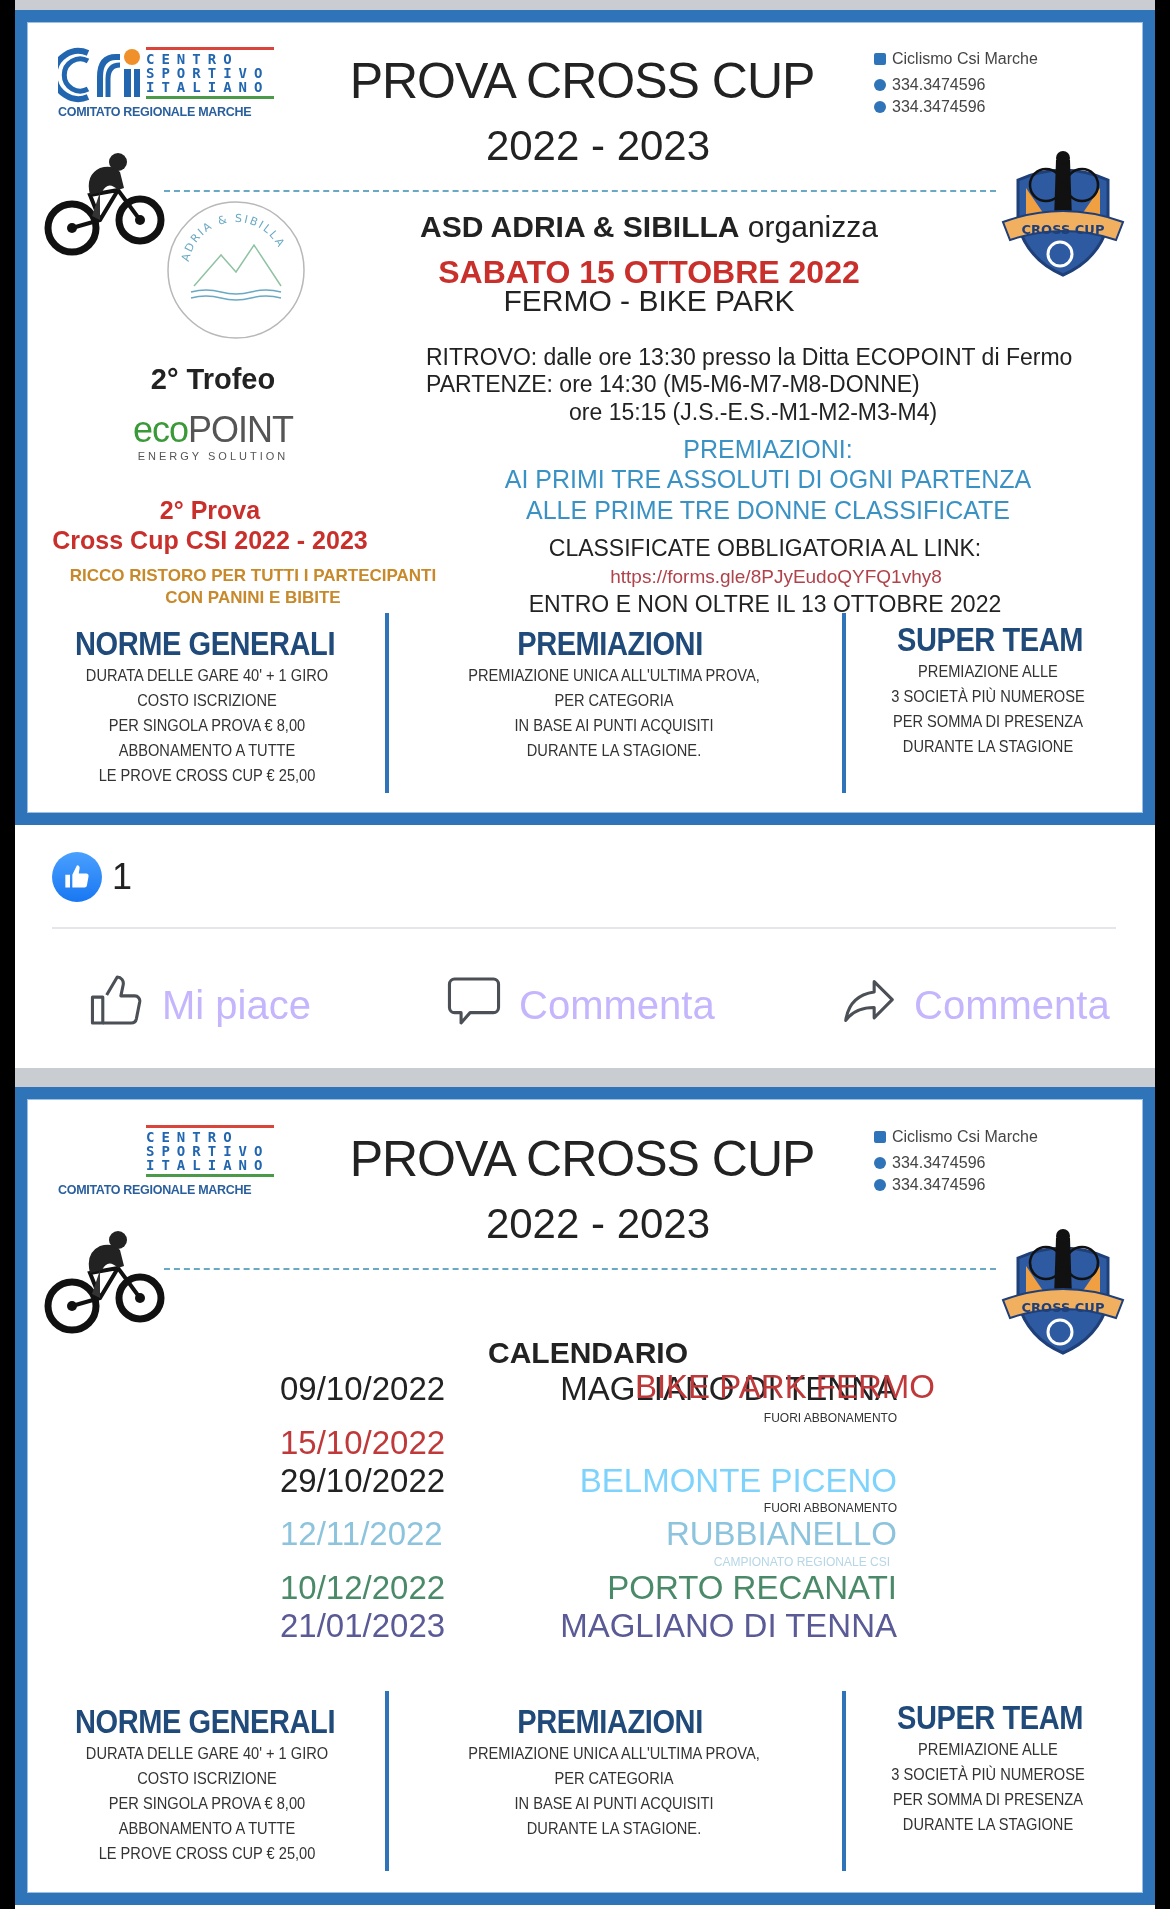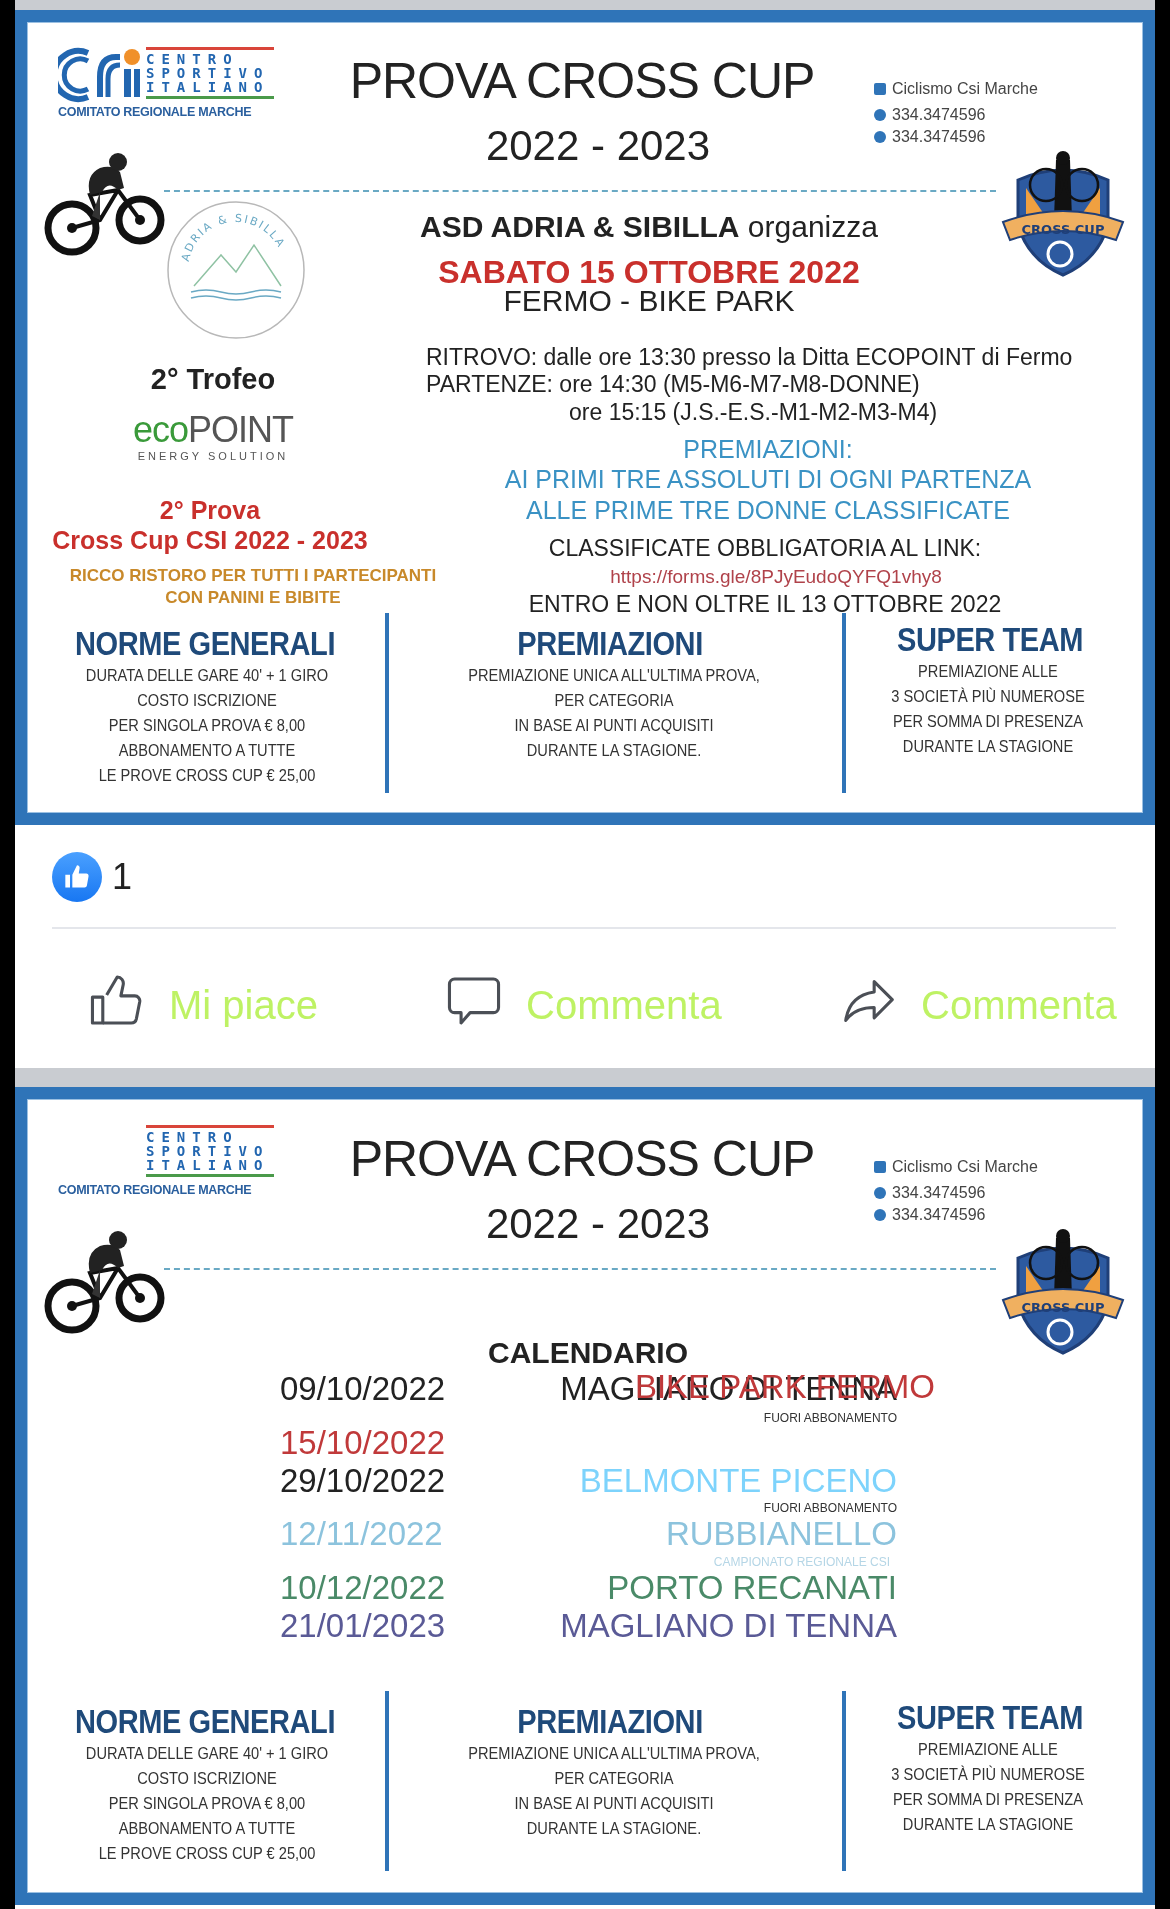--- a/index.html
+++ b/index.html
@@ -16,36 +16,36 @@
 
   
   .csi-logo { width: 220px; height: 75px; }
   .csi-words { position: absolute; left: 88px; top: 0; width: 128px; }
   .csi-bar-red { height: 3px; background: #d9453a; margin-bottom: 2px; }
   .csi-bar-green { height: 3px; background: #4a9a4a; margin-top: 2px; }
   .csi-word { font-family: "DejaVu Sans Mono", monospace; font-weight: bold; color: #2266b0; font-size: 14px; letter-spacing: 7px; line-height: 14px; }
   .csi-sub { position: absolute; left: 0; top: 58px; font-weight: bold; font-size: 12.5px; color: #2a5f9e; letter-spacing: -0.3px; white-space: nowrap; }
   .title-main { font-size: 50px; color: #222; letter-spacing: -1px; font-weight: normal; }
   .title-year { font-size: 42px; color: #222; }
-  .contact { font-size: 16px; color: #444; white-space: nowrap; margin-top: 30px; }
+  .contact { font-size: 16px; color: #444; white-space: nowrap; }
   .contact .ico { display: inline-block; width: 12px; height: 12px; border-radius: 50%; background: #2f74b8; margin-right: 6px; vertical-align: -1px; }
   .contact .ico.sq { border-radius: 2px; }
   .dash { border-top: 2px dashed #6aa9c4; height: 0; }
 
   .bold { font-weight: bold; }
   .red { color: #c9302c; margin-top: 8px; }
   .cyanblue { color: #3a92c4; }
   .orange { color: #c8892a; }
   .sec-head { font-size: 33px; font-weight: bold; color: #1f4a7a; letter-spacing: -0.5px; transform: translateX(-50%) scaleX(0.88); white-space: nowrap; text-align: center; }
   .sec-body { font-size: 17px; color: #333; line-height: 25px; text-align: center; transform: translateX(-50%) scaleX(0.86); white-space: nowrap; }
   .vdiv { position: absolute; width: 4px; background: #2f74b8; }
 
   
   .like-badge { width: 50px; height: 50px; border-radius: 50%; background: linear-gradient(#4aa0ff, #1877f2); display: flex; align-items: center; justify-content: center; }
-  .fb-action { display: flex; align-items: center; gap: 21px; font-size: 40px; color: #bef264; }
+  .fb-action { display: flex; align-items: center; gap: 14px; font-size: 40px; color: #c4b5fd; }
 
   .cal-date { font-size: 33px; white-space: nowrap; }
   .cal-place { font-size: 33px; white-space: nowrap; text-align: right; transform: translateX(-100%); }
   .cal-note { font-size: 12px; white-space: nowrap; text-align: right; transform: translateX(-100%); color: #333; }
 </style>
 </head>
 <body>
 
 <div class="page"></div>
 <div class="topgray"></div>

